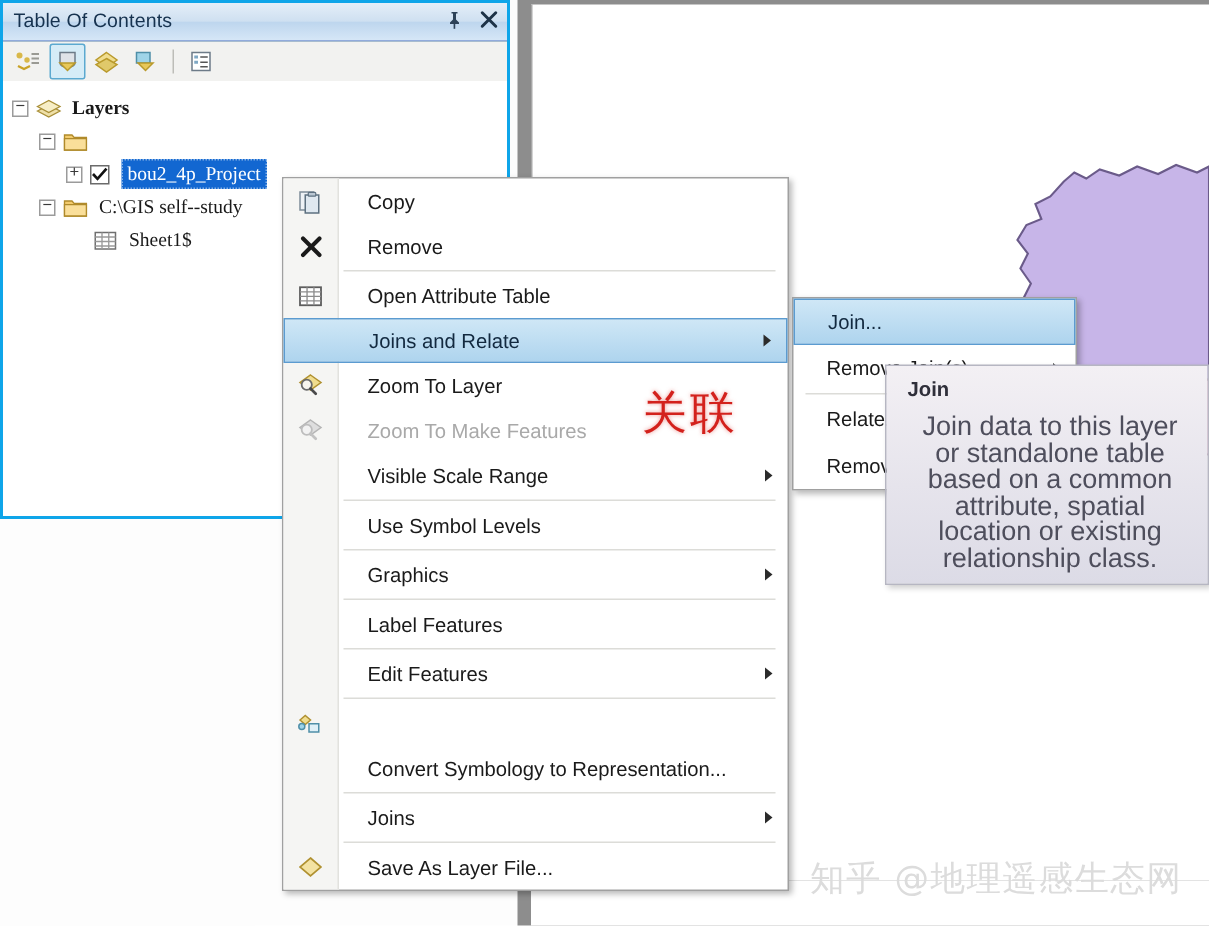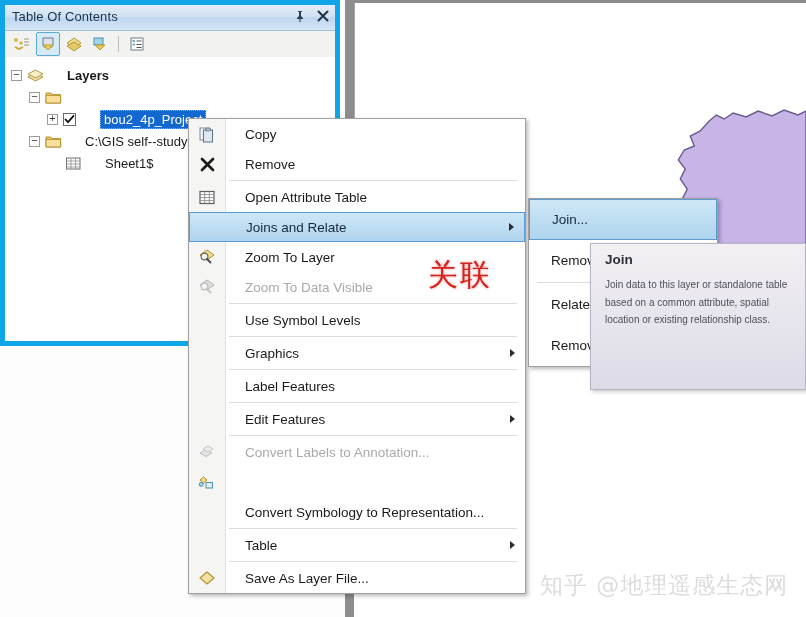--- a/index.html
+++ b/index.html
@@ -21,21 +21,21 @@
     background:#ffffff;border-left:1px solid #a7a7a7;
   }
   .map-bottom{
     position:absolute;left:9px;right:0;bottom:0;height:30px;background:#ffffff;
   }
   .map-svg{position:absolute;left:0;top:0;width:100%;height:100%;}
 
   
   .toc{
     position:absolute;left:0;top:0;width:340px;height:346px;
-    background:#1d4ed8;border:5px solid #0ea5e9;box-sizing:border-box;
+    background:#1d4ed8;border:2px solid #0ea5e9;box-sizing:border-box;
   }
   .toc-title{
     position:relative;height:25px;
     background:linear-gradient(to bottom,#e4eef8 0%,#cfe0f1 48%,#bed6ee 52%,#d6e7f7 100%);
     border-bottom:1px solid #a8bccf;
   }
   .toc-title-text{
     position:absolute;left:7px;top:4px;font-size:13px;color:#16324f;
     letter-spacing:.1px;
   }
@@ -66,21 +66,21 @@
     width:11px;height:11px;border:1px solid #9b9b9b;background:#fff;
     display:inline-flex;align-items:center;justify-content:center;margin-right:5px;
     font-size:11px;line-height:9px;color:#3a3a3a;box-sizing:border-box;flex:none;
   }
   .exp i{font-style:normal;position:relative;top:-1px;}
   .chk{
     width:13px;height:13px;border:1px solid #6b6b6b;background:#fff;margin-right:6px;
     display:inline-flex;align-items:center;justify-content:center;box-sizing:border-box;flex:none;
   }
   .chk svg{display:block;}
-  .lbl{margin-left:18px;}
+  .lbl{margin-left:2px;font-family:Liberation Serif, serif;}
   .lbl.bold{font-weight:bold;}
   .lbl.sel{background:#1267d1;color:#ffffff;padding:1px 3px;border:1px dotted #88b4e8;}
 
   .ic{width:17px;height:15px;margin-right:5px;flex:none;display:block;}
 
   
   .ctx{
     position:absolute;left:188px;top:118px;width:338px;
     background:#ffffff;border:1px solid #a0a0a0;box-sizing:border-box;
     box-shadow:2px 2px 4px rgba(0,0,0,.28);
@@ -106,33 +106,33 @@
        width:0;height:0;border-left:5px solid #2b2b2b;border-top:4px solid transparent;
        border-bottom:4px solid transparent;}
   .sep{height:1px;background:#dcdcd8;margin:1px 8px 1px 40px;}
 
   
   .sub{
     position:absolute;left:528px;top:198px;width:190px;
     background:#ffffff;border:1px solid #a0a0a0;box-sizing:border-box;
     box-shadow:2px 2px 4px rgba(0,0,0,.28);
   }
-  .sub .mi{padding-left:16px;height:41px;}
+  .sub .mi{padding-left:16px;height:31px;}
   .sub .mi .mi-tx{padding-left:6px;}
   .sub .sep{margin:1px 8px;}
 
   
   .tip{
     position:absolute;left:590px;top:243px;width:216px;height:147px;
     background:linear-gradient(to bottom,#f3f0f4 0%,#e6e4ec 55%,#dcdbe6 100%);
     border:1px solid #b6b6c2;box-sizing:border-box;padding:8px 10px 0 14px;
     box-shadow:2px 2px 4px rgba(0,0,0,.20);
   }
   .tip-t{font-size:13.5px;font-weight:bold;color:#2f2f3a;margin-bottom:9px;}
-  .tip-b{font-size:10px;color:#4e4e5c;line-height:17.5px;}
+  .tip-b{font-size:18px;color:#4e4e5c;line-height:17.5px;text-align:center;}
 
   
   .anno{
     position:absolute;left:428px;top:255px;font-size:30px;font-weight:normal;
     color:#d3211c;font-family:"DejaVu Sans",sans-serif;
     text-shadow:0 0 3px rgba(220,60,55,.55);letter-spacing:2px;
   }
   
   .wm{
     position:absolute;left:540px;top:570px;font-size:23px;color:#dcdcdc;
@@ -325,23 +325,27 @@
     </div>
 
     <div class="mi dis">
       <span class="mi-ic">
         <svg width="18" height="17" viewBox="0 0 18 17">
           <path d="M9 1 L16 6 L9 11 L2 6 Z" fill="#dedede" stroke="#b5b5b5" stroke-width="1"></path>
           <circle cx="6.5" cy="7.5" r="3.4" fill="#f2f2f2" stroke="#bdbdbd" stroke-width="1.2"></circle>
           <path d="M9 10 L12.5 13.5" stroke="#c2c2c2" stroke-width="1.8" stroke-linecap="round"></path>
         </svg>
       </span>
-      <span class="mi-tx">Zoom To Data Visible</span>
-    </div>
-
+      <span class="mi-tx">Zoom To Make Features</span>
+    </div>
+
+    <div class="mi">
+      <span class="mi-tx">Visible Scale Range</span>
+      <span class="arr"></span>
+    </div>
     <div class="sep"></div>
 
     <div class="mi">
       <span class="mi-tx">Use Symbol Levels</span>
     </div>
     <div class="sep"></div>
 
     <div class="mi">
       <span class="mi-tx">Graphics</span>
       <span class="arr"></span>
@@ -352,47 +356,38 @@
       <span class="mi-tx">Label Features</span>
     </div>
     <div class="sep"></div>
 
     <div class="mi">
       <span class="mi-tx">Edit Features</span>
       <span class="arr"></span>
     </div>
     <div class="sep"></div>
 
-    <div class="mi dis">
-      <span class="mi-ic">
-        <svg width="18" height="16" viewBox="0 0 18 16">
-          <path d="M2 9 L8 5.5 L14 9 L8 12.5 Z" fill="#e3e3e3" stroke="#bdbdbd" stroke-width="1"></path>
-          <path d="M5 5 L10 2 L15 5 L10 8 Z" fill="#ededed" stroke="#c5c5c5" stroke-width="1"></path>
-        </svg>
-      </span>
-      <span class="mi-tx">Convert Labels to Annotation...</span>
-    </div>
 
     <div class="mi">
       <span class="mi-ic">
         <svg width="19" height="17" viewBox="0 0 19 17">
           <path d="M2 6 L5.5 3 L9 6 L5.5 9 Z" fill="#f0dd8f" stroke="#b09130" stroke-width="1"></path>
           <circle cx="3.2" cy="10.4" r="2" fill="#9fd4e8" stroke="#4f8fa8" stroke-width="1"></circle>
           <rect x="8" y="8.5" width="6.5" height="5.5" fill="#dff0f7" stroke="#4f8fa8" stroke-width="1"></rect>
         </svg>
       </span>
     </div>
 
     <div class="mi">
       <span class="mi-tx">Convert Symbology to Representation...</span>
     </div>
     <div class="sep"></div>
 
     <div class="mi">
-      <span class="mi-tx">Table</span>
+      <span class="mi-tx">Joins</span>
       <span class="arr"></span>
     </div>
     <div class="sep"></div>
 
     <div class="mi">
       <span class="mi-ic">
         <svg width="18" height="17" viewBox="0 0 18 17">
           <path d="M9 2 L16 8 L9 14 L2 8 Z" fill="#f3e2a2" stroke="#b09130" stroke-width="1.1"></path>
         </svg>
       </span>

